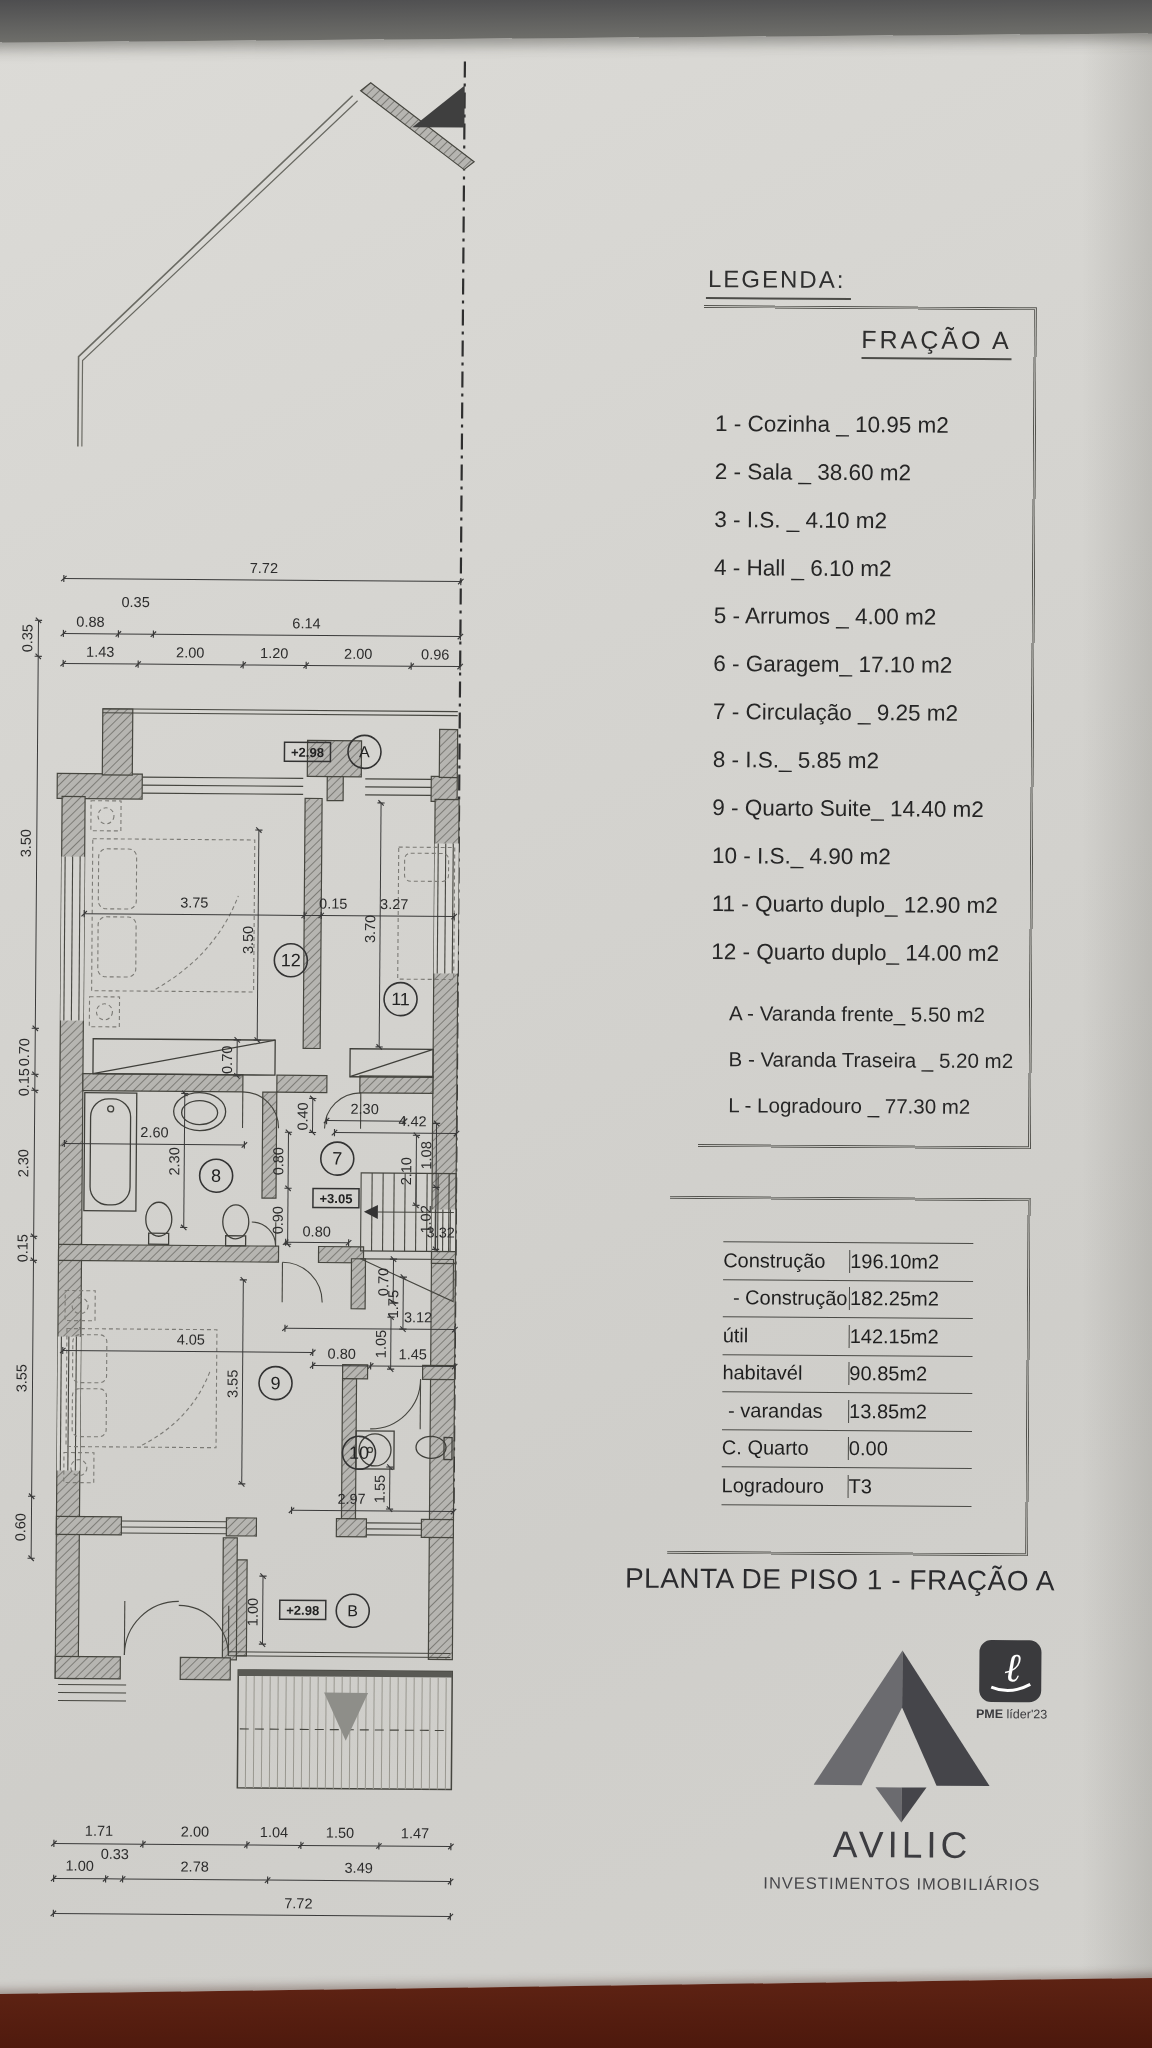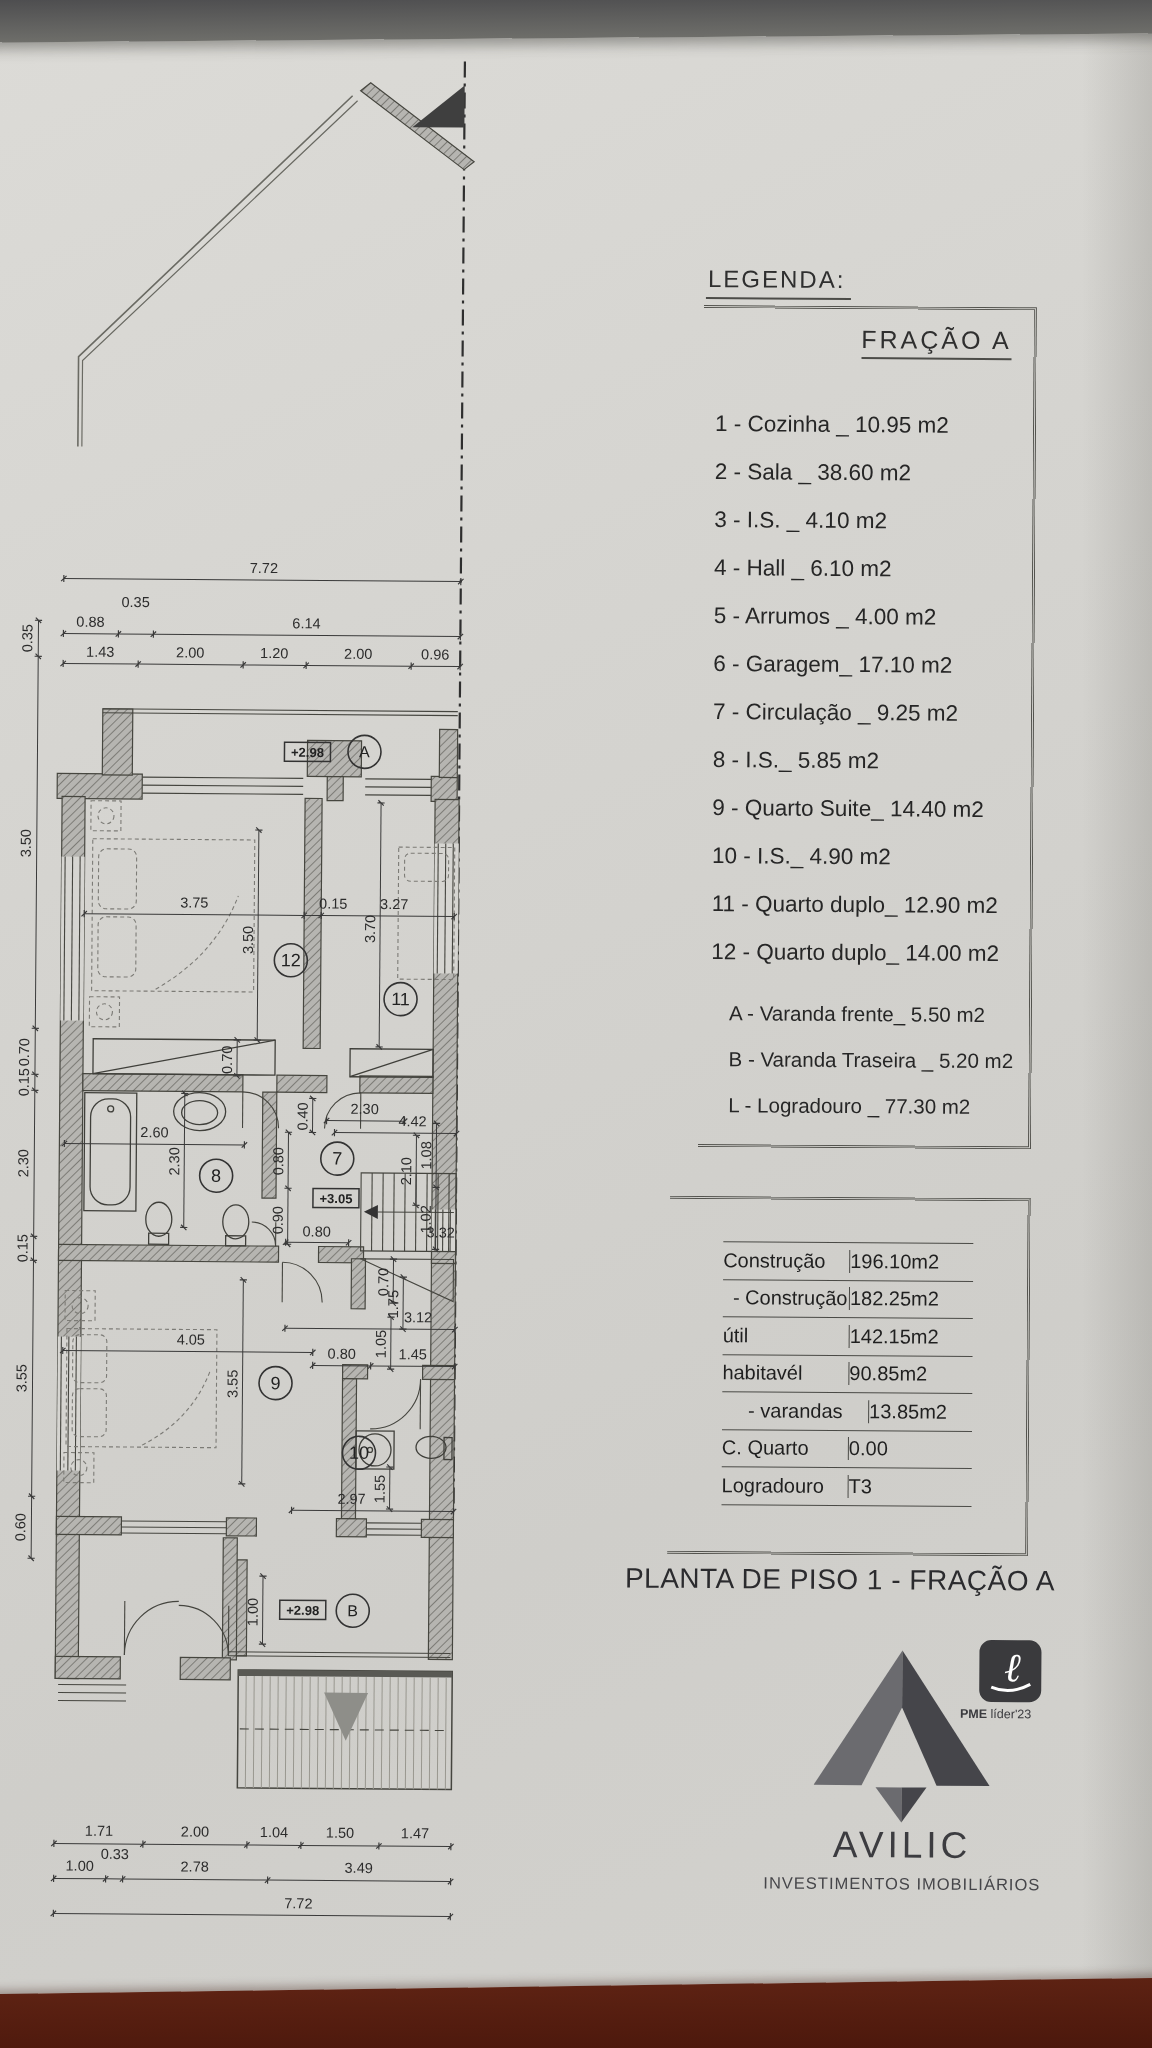--- a/index.html
+++ b/index.html
@@ -45,31 +45,31 @@
   .la{font-size:20.5px;line-height:46px;white-space:nowrap;color:#262626;}
   .table-box{position:absolute;left:118px;top:1195px;width:358px;height:352px;
     border-top:3px double #53534e;border-right:3px double #53534e;border-bottom:3px double #53534e;}
   .areas-table{position:absolute;left:54px;top:42px;width:250px;}
   .trow{display:flex;align-items:center;height:36.5px;border-bottom:1.6px solid #4a4a46;font-size:20px;color:#1f1f1f;}
   .trow:first-child{border-top:1.6px solid #4a4a46;}
   .tlab{width:126px;box-sizing:border-box;}
   .tval{flex:1;border-left:1.6px solid #4a4a46;text-align:left;}
   .trow:nth-child(3) .tlab,.trow:nth-child(4) .tlab{text-align:left;}
   .trow:nth-child(2) .tlab{padding-left:10px;}
-  .trow:nth-child(5) .tlab{padding-left:6px;margin-left:20px;}
+  .trow:nth-child(5) .tlab{padding-left:6px;}
   .plan-title{position:absolute;left:76px;top:1562px;width:400px;text-align:center;
     font-size:28px;letter-spacing:0.5px;color:#2b2b2e;white-space:nowrap;}
   .logo-block{position:absolute;left:0;top:1642px;width:500px;height:300px;}
   .logo-tri{position:absolute;left:266px;top:4px;}
   .brand{position:absolute;left:205px;top:180px;width:300px;text-align:center;
     font-size:37px;letter-spacing:4px;color:#3c3c40;}
   .brand-sub{position:absolute;left:190px;top:230px;width:330px;text-align:center;
     font-size:16.5px;letter-spacing:1px;color:#46464a;}
   .badge{position:absolute;left:430px;top:-6px;}
-  .badge-label{position:absolute;left:412px;top:62px;width:90px;font-size:12.5px;color:#3a3a3e;white-space:nowrap;}
+  .badge-label{position:absolute;left:428px;top:62px;width:90px;font-size:12.5px;color:#3a3a3e;white-space:nowrap;}
   .badge-label .b{font-weight:bold;}
 </style>
 </head>
 <body>
 
 <div class="photo">
   <div class="paper-shade-right"></div>
 
   <svg class="plan-svg" viewBox="0 0 500 1950">
     <defs>

